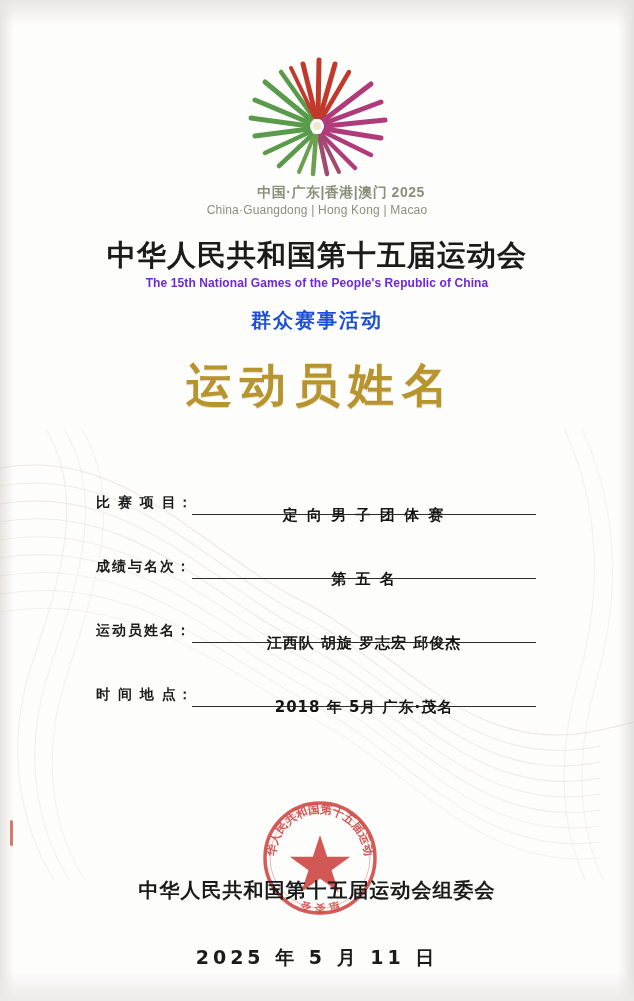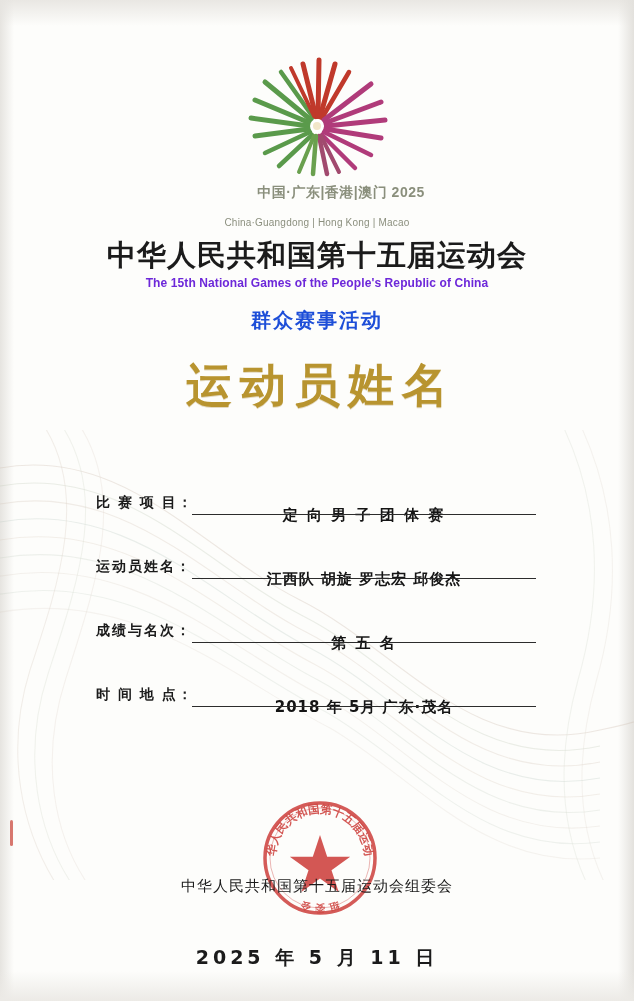--- a/index.html
+++ b/index.html
@@ -75,24 +75,24 @@
 
   .emblem-caption-cn {
     margin-top: 2px;
     font-size: 14px;
     letter-spacing: 0.5px;
     color: #8a8f7c;
     font-weight: bold;
     padding-left: 48px;
   }
   .emblem-caption-en {
-    font-size: 10px;
+    font-size: 12px;
     letter-spacing: 0.2px;
     color: #8b8f7e;
-    margin-top: 15px;
+    margin-top: 1px;
   }
 
   
   .title-cn {
     position: absolute;
     top: 236px;
     width: 100%;
     text-align: center;
     font-size: 29px;
     font-weight: bold;
@@ -178,25 +178,25 @@
     white-space: nowrap;
   }
   .field-value.narrow { letter-spacing: 1px; }
 
   
   .footer-org {
     position: absolute;
     top: 877px;
     width: 100%;
     text-align: center;
-    font-size: 15px;
+    font-size: 20px;
     letter-spacing: 1px;
     color: #1b1b1b;
     font-family: "DejaVu Sans", "Liberation Sans", sans-serif;
-    font-weight: 400;
+    font-weight: 700;
   }
   .footer-date {
     position: absolute;
     top: 945px;
     width: 100%;
     text-align: center;
     font-size: 19px;
     letter-spacing: 4px;
     color: #1b1b1b;
     font-family: "DejaVu Sans", "Liberation Sans", sans-serif;
@@ -310,28 +310,28 @@
 
   <div class="fields">
 
     <div class="field-row">
       <div class="field-label">比 赛 项 目：</div>
       <div class="field-value">定 向 男 子 团 体 赛</div>
       <div class="field-line"></div>
     </div>
 
     <div class="field-row">
+      <div class="field-label">成绩与名次：</div>
+      <div class="field-value">第 五 名</div>
+      <div class="field-line"></div>
+    </div>
+
+    <div class="field-row">
       <div class="field-label">运动员姓名：</div>
       <div class="field-value narrow">江西队  胡旋   罗志宏   邱俊杰</div>
-      <div class="field-line"></div>
-    </div>
-
-    <div class="field-row">
-      <div class="field-label">成绩与名次：</div>
-      <div class="field-value">第 五 名</div>
       <div class="field-line"></div>
     </div>
 
     <div class="field-row">
       <div class="field-label">时 间 地 点：</div>
       <div class="field-value narrow">2018 年 5月   广东·茂名</div>
       <div class="field-line"></div>
     </div>
 
   </div>

